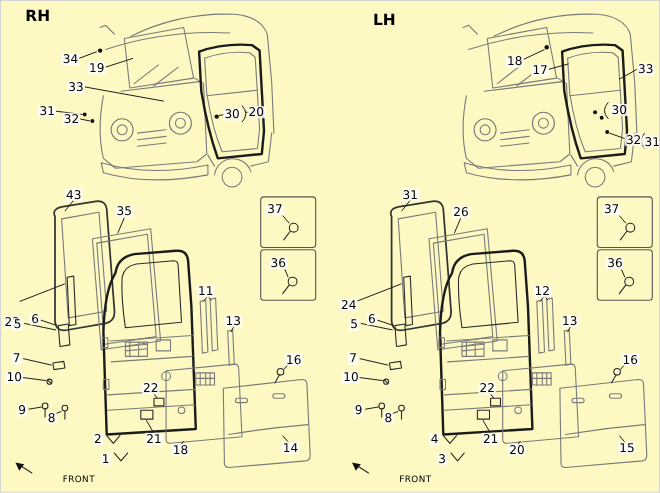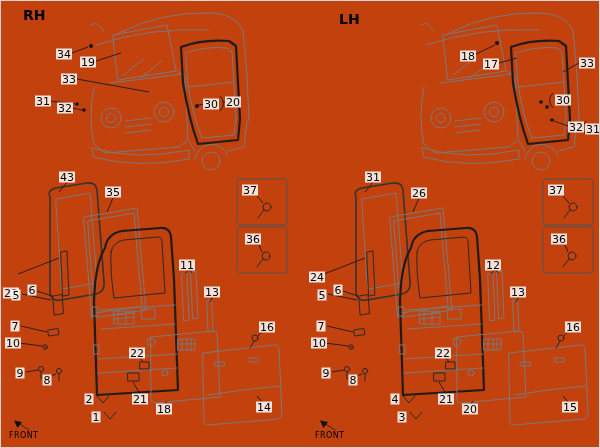--- a/index.html
+++ b/index.html
@@ -1,28 +1,28 @@
 <!DOCTYPE html>
 <html><head>
 <meta charset="utf-8">
 <style>
   html,body{margin:0;padding:0;background:#e9e9e9;}
-  .stage{position:relative;width:600px;height:448px;background:#c2410c;overflow:hidden;
+  .stage{position:relative;width:600px;height:448px;background:#fef9c3;overflow:hidden;
          font-family:"DejaVu Sans",sans-serif;border:1px solid #d5d5d5;box-sizing:border-box;}
   svg.art{position:absolute;left:0;top:0;}
   .ln{fill:none;stroke:#7a7a7a;stroke-width:1;stroke-linejoin:round;stroke-linecap:round;}
   .ln2{fill:none;stroke:#2a2a2a;stroke-width:1;stroke-linejoin:round;stroke-linecap:round;}
   .med{fill:none;stroke:#333;stroke-width:1.6;stroke-linejoin:round;}
   .bold{fill:none;stroke:#1c1c1c;stroke-width:2.2;stroke-linejoin:round;}
   .lead{fill:none;stroke:#1a1a1a;stroke-width:0.9;}
   .box{fill:none;stroke:#555;stroke-width:1;}
   .cl{position:absolute;transform:translate(-50%,-50%);font-size:11px;line-height:1;
       color:#000;background:rgba(255,255,255,.85);padding:0 1px;}
   .hdr{position:absolute;font-size:14px;font-weight:bold;color:#000;}
-  .front{position:absolute;font-size:8px;color:#000;letter-spacing:.4px;}
+  .front{position:absolute;font-size:8px;color:#000;letter-spacing:.4px;margin-left:48px;}
 </style>
 </head>
 <body>
 
 <div class="stage">
 
   <svg class="art" width="600" height="448" viewBox="0 0 600 448">
     <defs>
 
       <g id="van">

